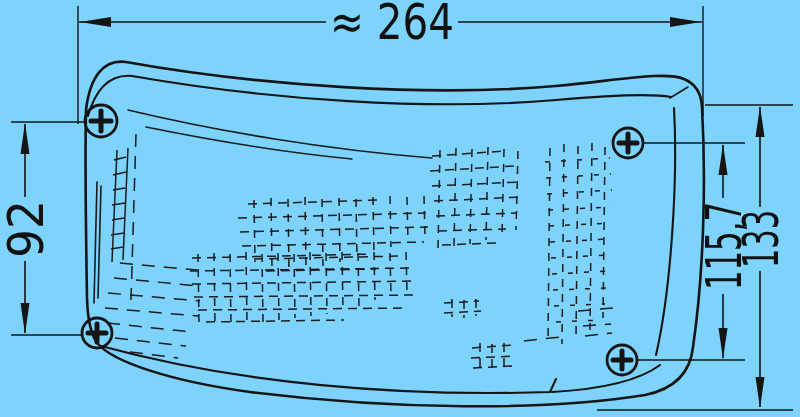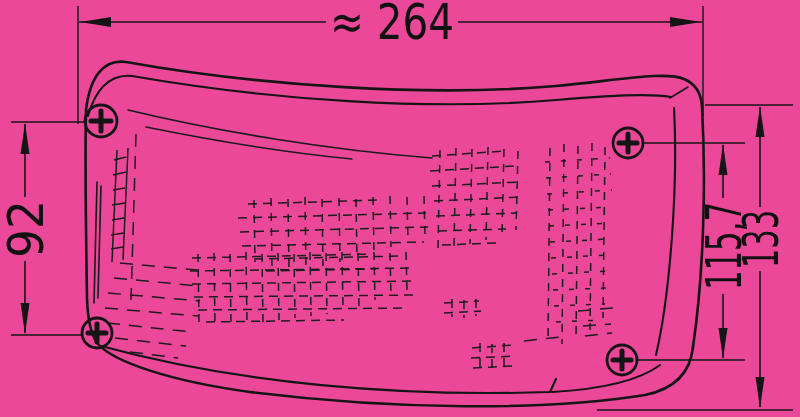--- a/index.html
+++ b/index.html
@@ -1,17 +1,17 @@
 <!DOCTYPE html>
 <html><head>
 <meta charset="utf-8">
 <style>
   html,body{margin:0;padding:0;background:#ffffff;}
   .stage{
-    position:relative;width:800px;height:417px;background:#ec4899;overflow:hidden;
+    position:relative;width:800px;height:417px;background:#7dd3fc;overflow:hidden;
     font-family:"DejaVu Sans","Liberation Sans",sans-serif;
   }
   svg{display:block;}
   .outline{fill:none;stroke:#151515;stroke-width:2.6;stroke-linecap:round;stroke-linejoin:round;}
   .bezel{fill:none;stroke:#151515;stroke-width:2.1;stroke-linecap:round;}
   .innerline{fill:none;stroke:#1a1a1a;stroke-width:1.6;stroke-linecap:round;}
   .texture{fill:none;stroke:#1c1c1c;stroke-width:1.5;stroke-linecap:butt;}
   .tex-row{stroke-dasharray:9 6;}
   .tex-col{stroke-dasharray:8 7;}
   .tex-sparse{stroke-dasharray:5 11;}

